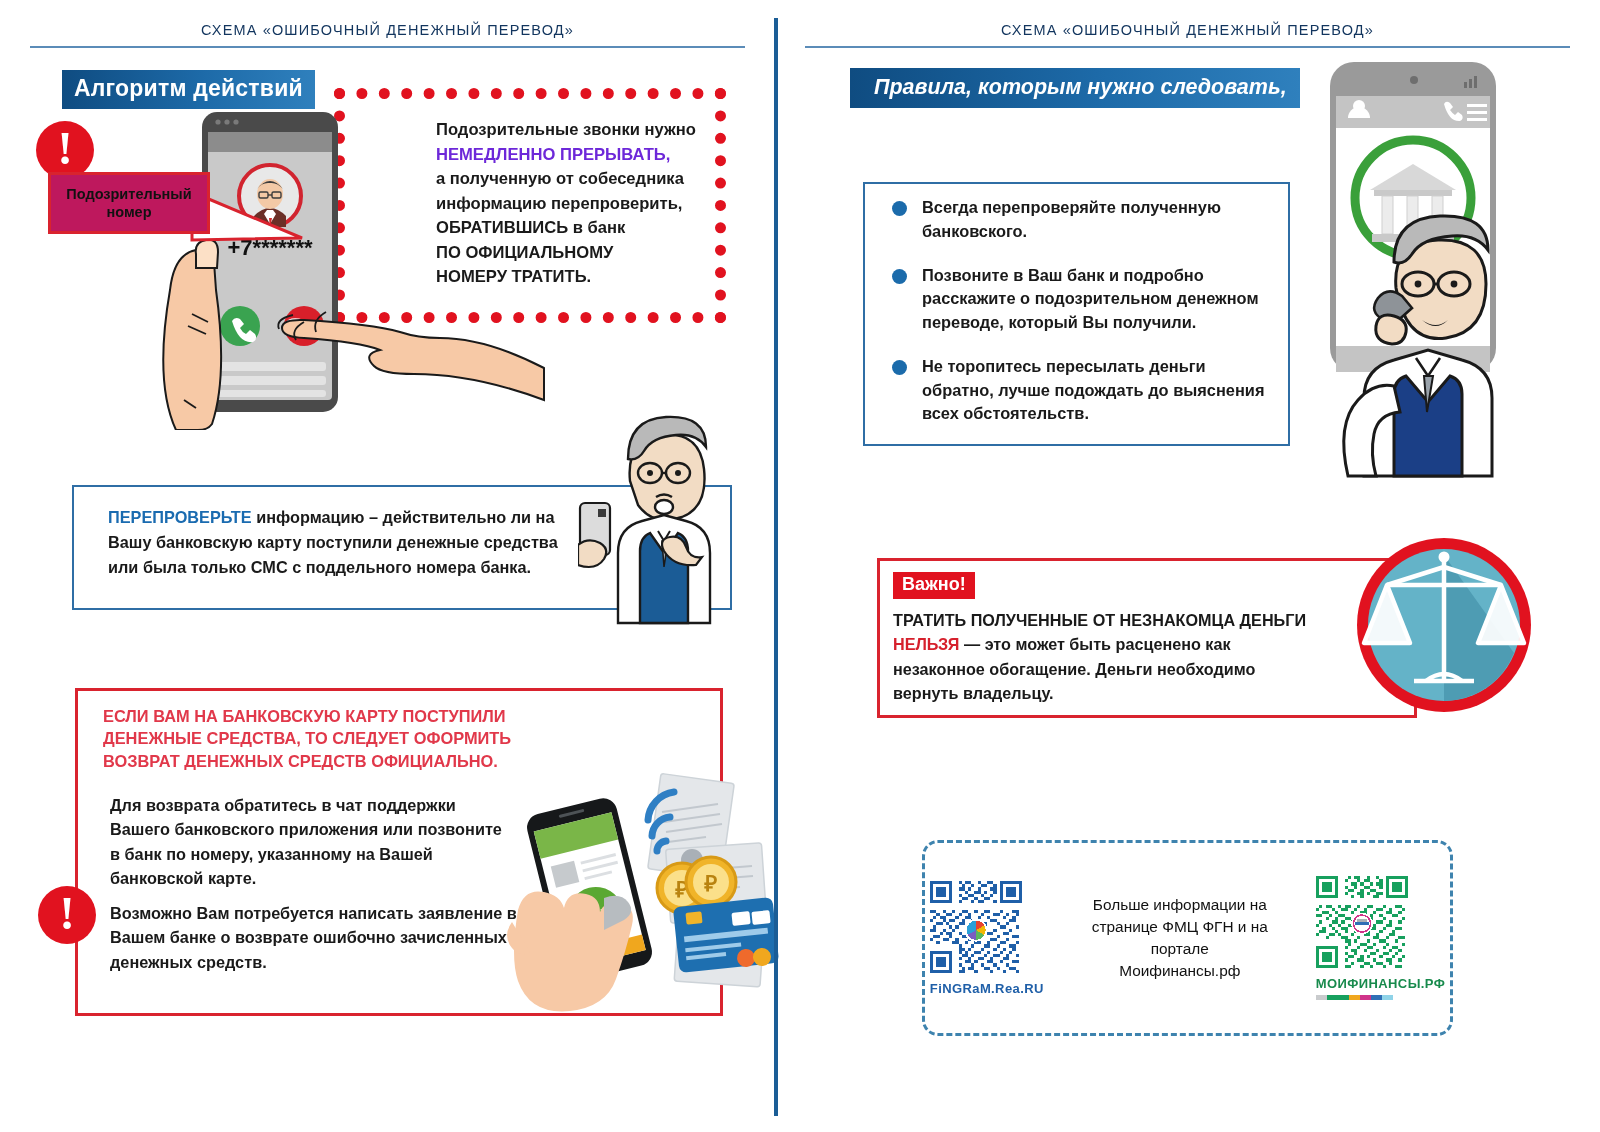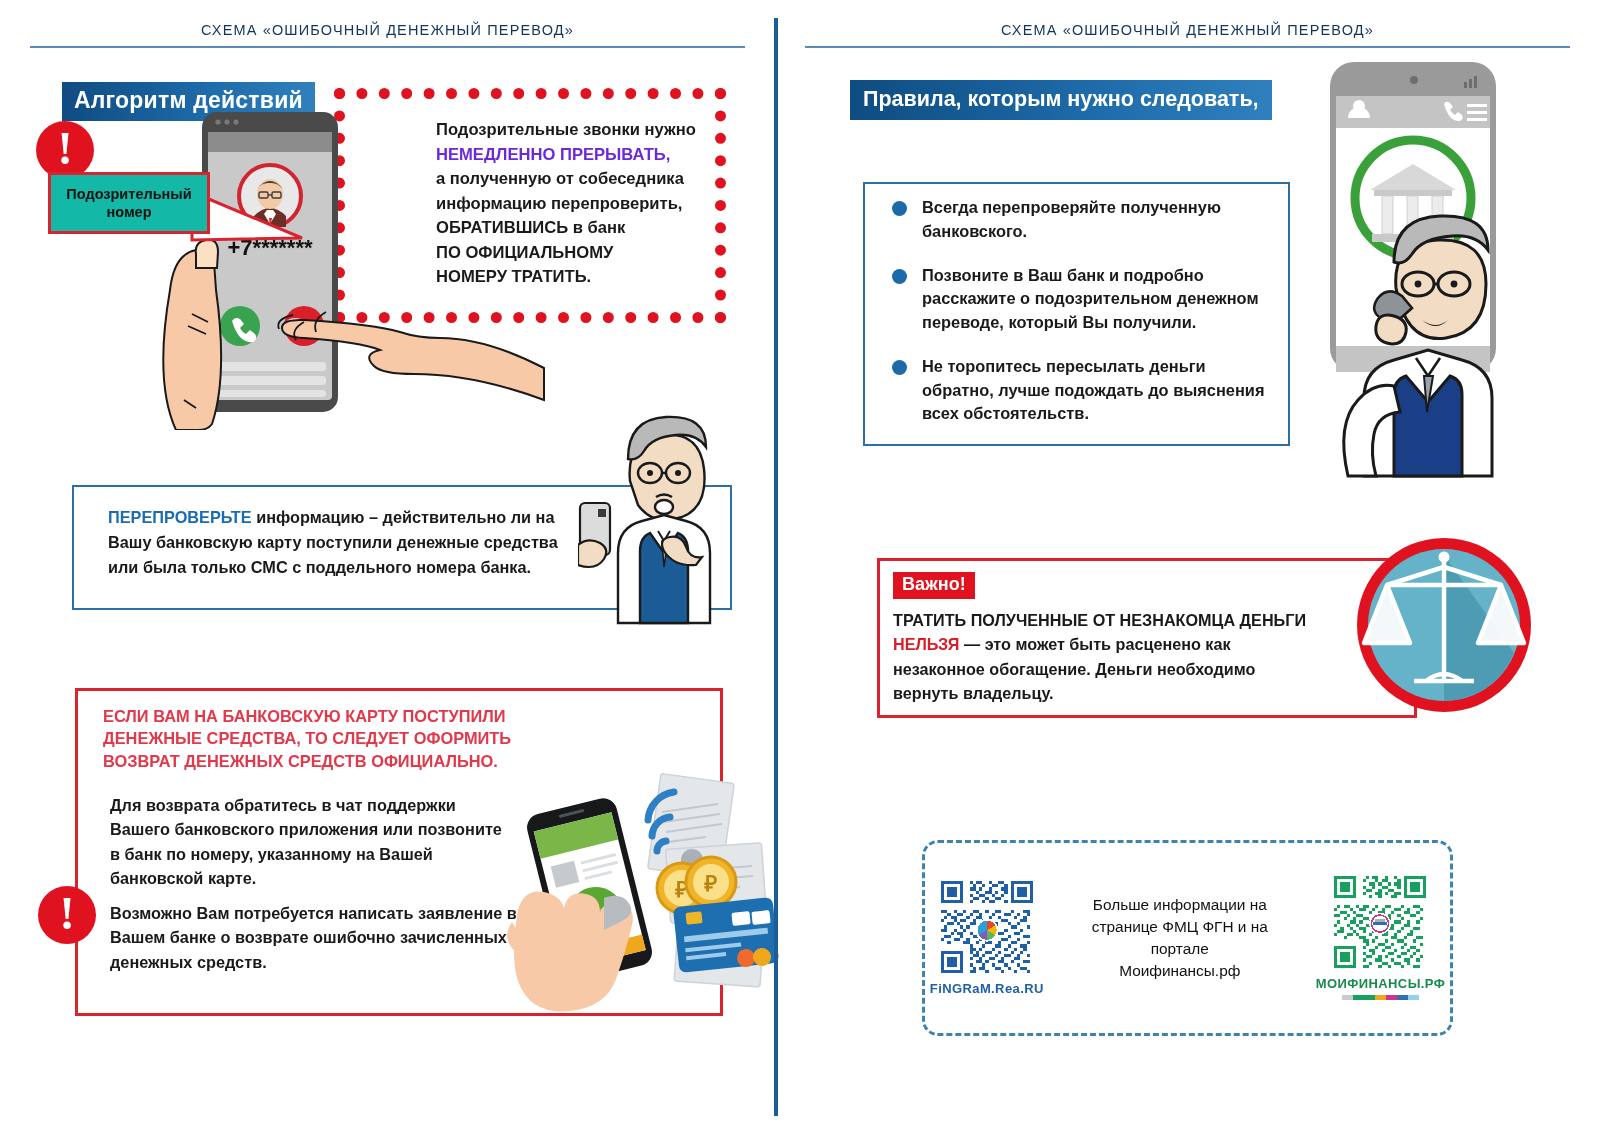--- a/index.html
+++ b/index.html
@@ -21,23 +21,23 @@
        font-size:14.5px;font-weight:normal;color:#12355e;letter-spacing:1.15px;white-space:nowrap;}
   .hdr-l{left:30px;width:715px;}
   .hdr-r{left:30px;width:765px;}
   .hdr-rule{position:absolute;top:46px;height:2px;background:#5b8cb8;}
   .rule-l{left:30px;width:715px;}
   .rule-r{left:30px;width:765px;}
 
   
   .chip{position:absolute;color:#fff;font-weight:bold;
         background:linear-gradient(to right,#0f4c81 0%,#1d6aa8 55%,#2f80bd 100%);
-        box-shadow:0 0 0 0 transparent;margin-top:12px;}
+        box-shadow:0 0 0 0 transparent;}
   .chip-algo{left:62px;top:70px;padding:5px 12px 7px 12px;font-size:23px;letter-spacing:.2px;}
-  .chip-rules{left:850px;top:68px;padding:6px 13px 8px 13px;font-size:21.5px;line-height:1.22;}
+  .chip-rules{left:850px;top:68px;padding:6px 13px 8px 24px;font-size:21.5px;line-height:1.22;font-style:italic;}
 
   
   .box{position:absolute;box-sizing:border-box;background:#fff;}
   .box-blue{border:2px solid #2f6ea5;}
   .box-red{border:3px solid #d9232e;}
 
   .dotted-red{
     position:absolute;box-sizing:border-box;
     border:11px dotted #e1121f;border-radius:2px;background:transparent;
   }
@@ -59,36 +59,36 @@
              font-size:18px;font-weight:bold;padding:2px 9px 4px 9px;}
 
   
   .bullets{position:absolute;left:886px;top:196px;width:390px;}
   .bullet{position:relative;padding-left:36px;margin-bottom:20px;
           font-size:16.4px;line-height:1.45;font-weight:bold;color:#1a1a1a;}
   .bullet .dot{position:absolute;left:6px;top:5px;width:15px;height:15px;border-radius:50%;background:#1b6bab;}
 
   
   .callout{position:absolute;left:48px;top:172px;width:162px;height:62px;box-sizing:border-box;
-           border:3px solid #d9232e;background:#14b8a6;display:flex;align-items:center;justify-content:center;
+           border:3px solid #d9232e;background:#be185d;display:flex;align-items:center;justify-content:center;
            text-align:center;font-size:14.5px;font-weight:bold;line-height:1.25;color:#111;}
 
   
   .excl{position:absolute;border-radius:50%;background:#e1121f;
         display:flex;align-items:center;justify-content:center;
         color:#fff;font-weight:bold;font-family:"Liberation Serif",serif;}
   .excl-1{left:36px;top:121px;width:58px;height:58px;font-size:47px;line-height:0;}
   .excl-2{left:38px;top:886px;width:58px;height:58px;font-size:47px;line-height:0;}
   .excl span{transform:translateY(-2px);}
 
   
   .qrbox{position:absolute;left:922px;top:840px;width:531px;height:196px;box-sizing:border-box;
          border:3px dashed #3e83ae;border-radius:16px;background:#fff;}
   .qr-inner{position:absolute;inset:0;display:flex;align-items:center;justify-content:center;gap:46px;}
-  .qr-unit{display:flex;flex-direction:column;align-items:center;}
+  .qr-unit{display:flex;flex-direction:column;align-items:flex-start;}
   .qr-caption{margin-top:8px;font-size:13px;font-weight:bold;letter-spacing:.4px;}
   .qr-caption.blue2{color:#1f5fa8;}
   .qr-caption.grn{color:#178a4c;}
   .qr-more{font-size:15.4px;font-weight:normal;text-align:center;line-height:1.42;color:#111;width:180px;}
   .swatches{display:flex;margin-top:4px;}
   .swatches i{display:block;width:11px;height:5px;}
 
   
   .ill{position:absolute;}
   .ill-phonehand{left:118px;top:110px;}

